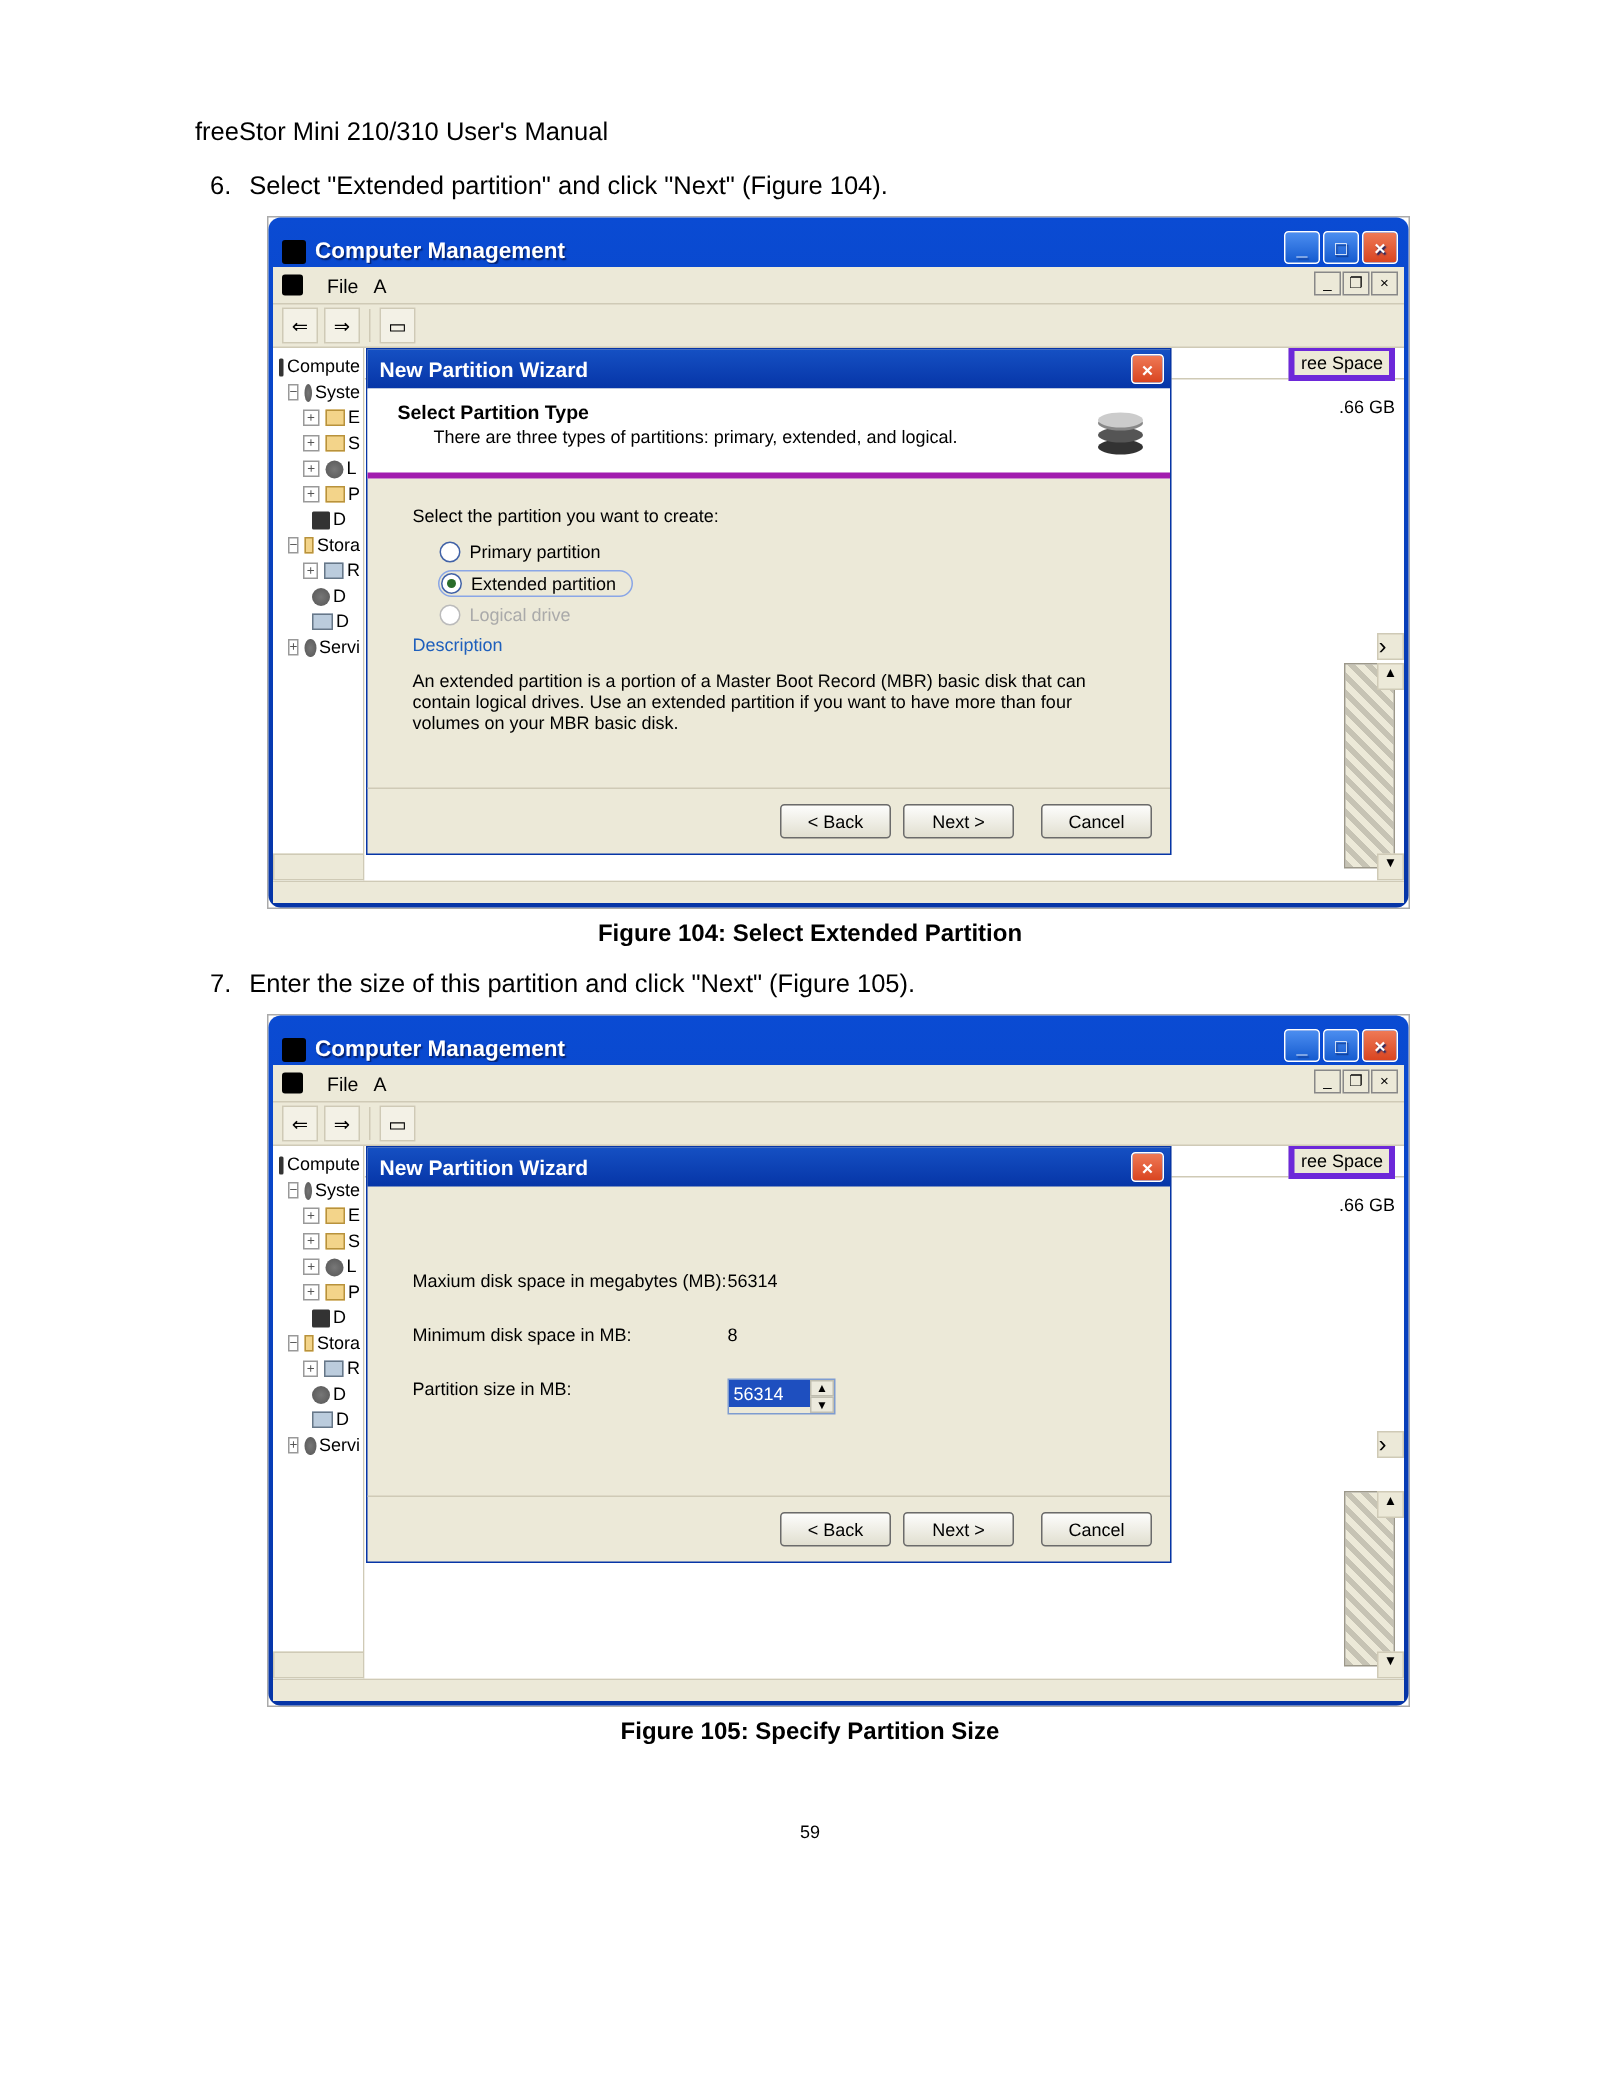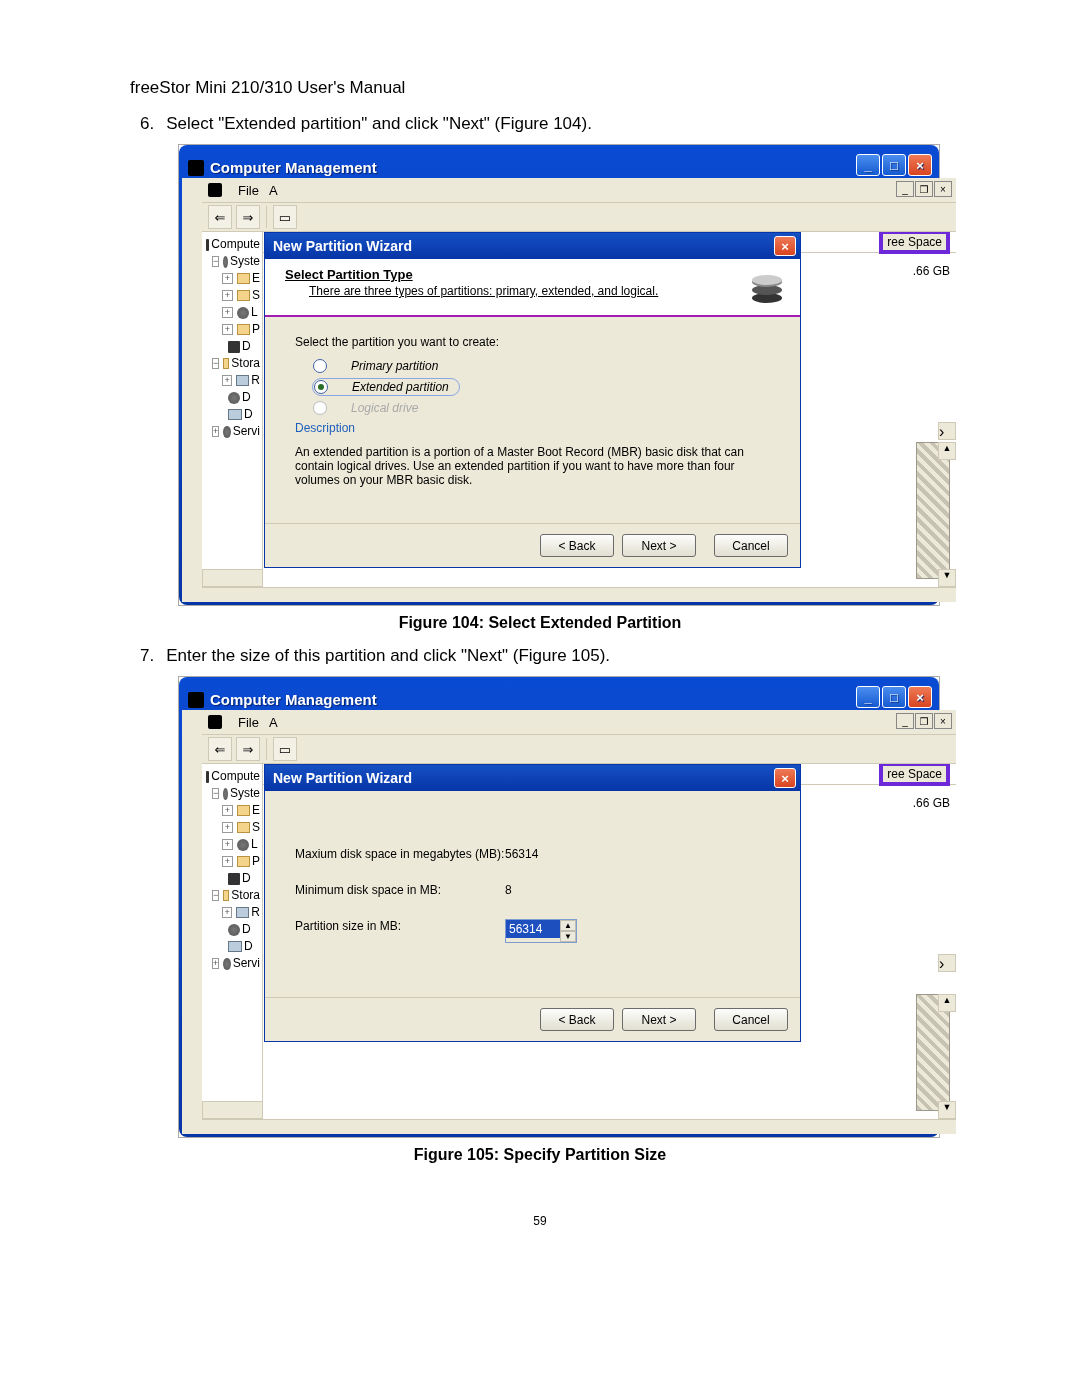--- a/index.html
+++ b/index.html
@@ -79,21 +79,20 @@
     font-weight: bold;
     font-size: 13px;
     color: #fff;
   }
   .winbtn.min, .winbtn.max { background: linear-gradient(#4c8ef0, #155bd0); border: 1px solid #fff; }
   .winbtn.close { background: linear-gradient(#ef7a56, #d94420); border: 1px solid #fff; }
   .win-client {
     background: #ece9d8;
     width: 100%;
     position: relative;
-    padding-left: 20px;
   }
 
   .menubar {
     height: 24px;
     display: flex; align-items: center;
     background: #ece9d8;
     font-size: 13px;
     padding: 0 6px;
     gap: 10px;
     border-bottom: 1px solid #cfcab6;
@@ -220,38 +219,37 @@
     background: linear-gradient(#ef7a56, #d94420);
     border: 1px solid #fff; border-radius: 3px;
     color: #fff; font-weight: bold;
     display: flex; align-items: center; justify-content: center;
     font-size: 13px;
   }
   .dlg-head {
     background: #fff;
     padding: 8px 12px 6px 20px;
     display: flex; align-items: flex-start; gap: 10px;
-    border-bottom: 2px solid #a21caf;
-    text-decoration: underline;
+    border-bottom: 4px solid #a21caf;
   }
   .dlg-head-text strong { display: block; font-size: 13px; }
   .dlg-head-text span { font-size: 12px; display: block; margin-left: 24px; margin-top: 2px; }
   .dlg-head-icon {
     width: 42px; height: 42px; flex: 0 0 auto;
     margin-left: auto;
     display: flex; align-items: center; justify-content: center;
   }
   .dlg-body {
     padding: 18px 30px 10px 30px;
     font-size: 12px;
     min-height: 206px;
     box-sizing: border-box;
   }
   .dlg-body p { margin: 0 0 10px 0; }
-  .radio-row { display: flex; align-items: center; gap: 24px; margin: 6px 0 6px 18px; font-style: italic; }
+  .radio-row { display: flex; align-items: center; gap: 6px; margin: 6px 0 6px 18px; }
   .radio-row.selected {
     outline: 1px solid #8aa6e6;
     border-radius: 12px;
     padding: 1px 10px 1px 1px;
     width: max-content;
   }
   .radio {
     width: 12px; height: 12px; border-radius: 50%;
     border: 1px solid #4162a7; background: #fff;
     display: inline-flex; align-items: center; justify-content: center;

